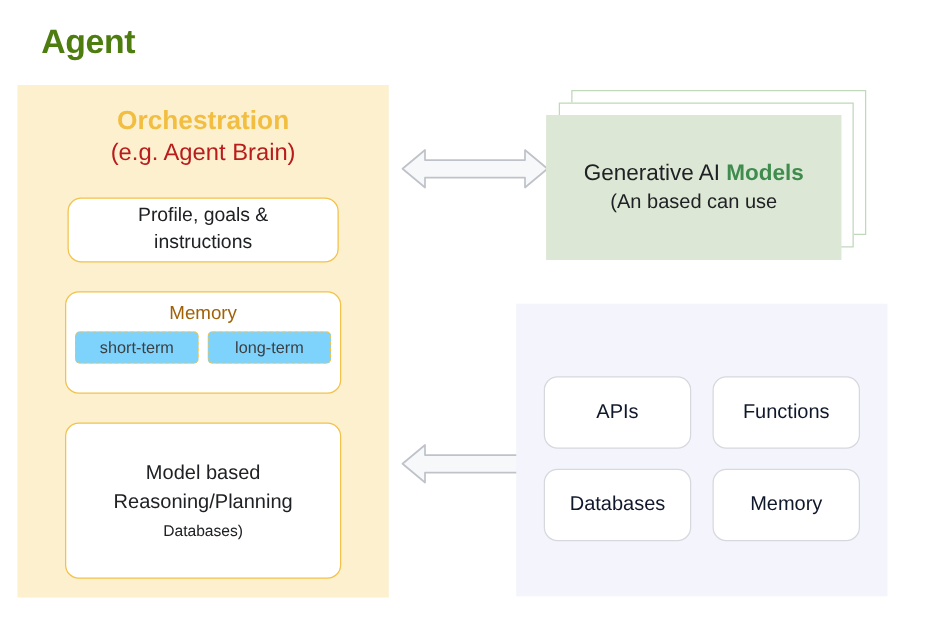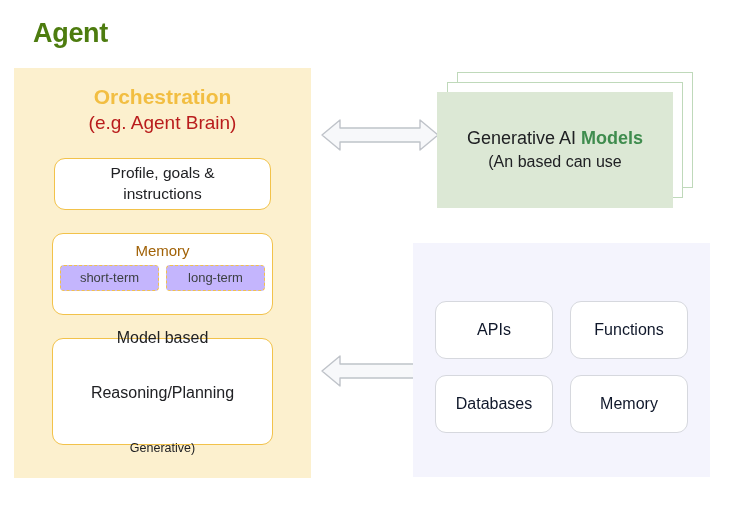--- a/index.html
+++ b/index.html
@@ -103,32 +103,31 @@
     box-sizing: border-box;
   }
   .memory-chip {
     flex: 1;
     border: 1.5px dashed #F2C24A;
     border-radius: 4px;
     text-align: center;
     font-size: 13px;
     color: #3C4043;
     padding: 4px 0 5px;
-    background: #c4b5fd;
+    background: #7dd3fc;
   }
 
   #reasoning-card {
     left: 38px;
     top: 270px;
     width: 221px;
-    height: 107px;
+    height: 125px;
     padding: 0 10px;
     box-sizing: border-box;
     text-align: center;
-    gap: 32px;
   }
   .reason-main {
     font-size: 16px;
     line-height: 1.42;
     color: #202124;
   }
   .reason-sub {
     font-size: 12.5px;
     line-height: 1.3;
     color: #202124;
@@ -255,21 +254,21 @@
       <div id="memory-title">Memory</div>
       <div id="memory-chip-row">
         <div class="memory-chip">short-term</div>
         <div class="memory-chip">long-term</div>
       </div>
     </div>
 
     <div class="white-card" id="reasoning-card">
       <span class="reason-main">Model based</span>
       <span class="reason-main">Reasoning/Planning</span>
-      <span class="reason-sub">Generative)</span>
+      <span class="reason-sub">Databases)</span>
     </div>
   </div>
 
   <svg class="arrow" style="left:320px; top:112px;" width="120" height="46">
     <polygon points="2,23 20,8 20,16 100,16 100,8 118,23 100,38 100,30 20,30 20,38" fill="#F7F8FA" stroke="#BFC3C9" stroke-width="1.4" stroke-linejoin="round"></polygon>
   </svg>
 
   <svg class="arrow" style="left:320px; top:348px;" width="120" height="46">
     <polygon points="2,23 20,8 20,16 100,16 100,8 118,23 100,38 100,30 20,30 20,38" fill="#F7F8FA" stroke="#BFC3C9" stroke-width="1.4" stroke-linejoin="round"></polygon>
   </svg>

